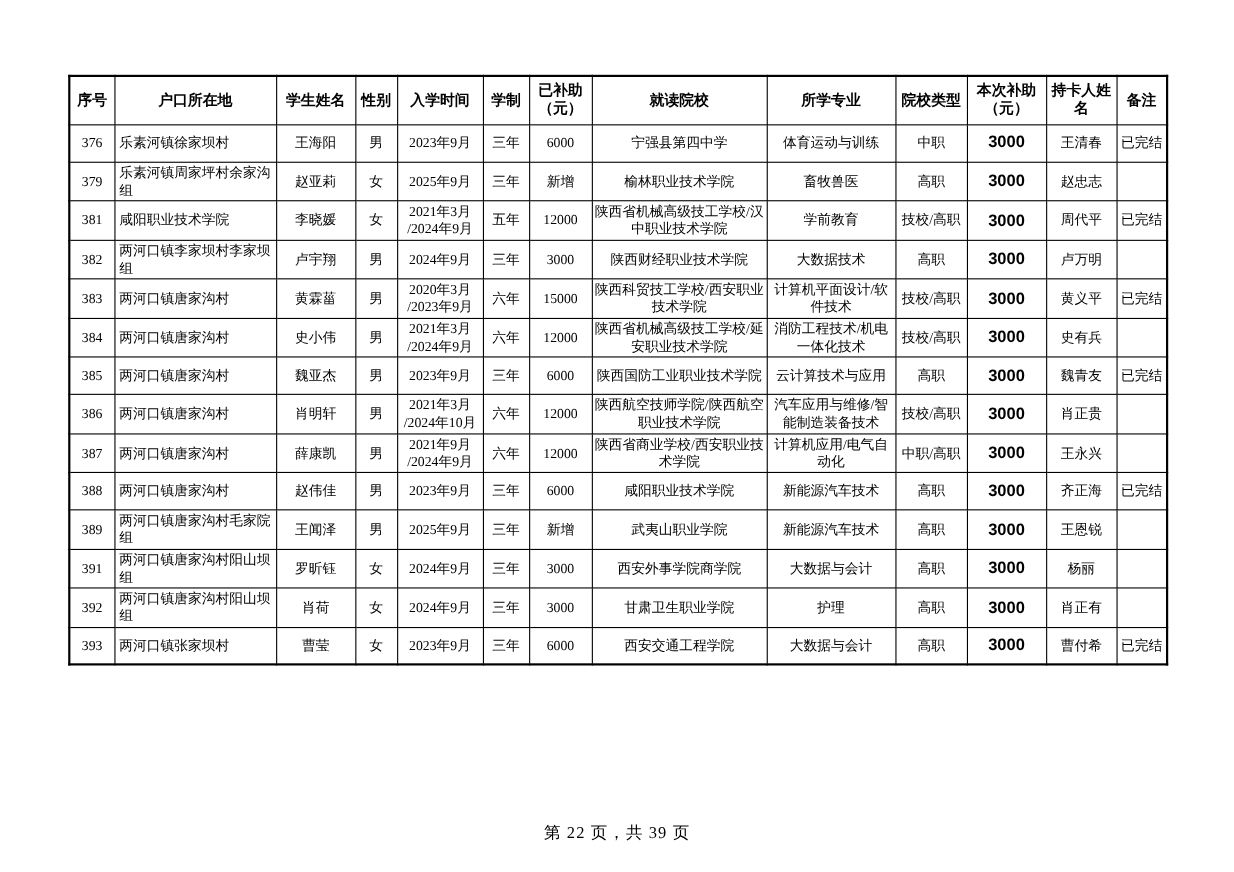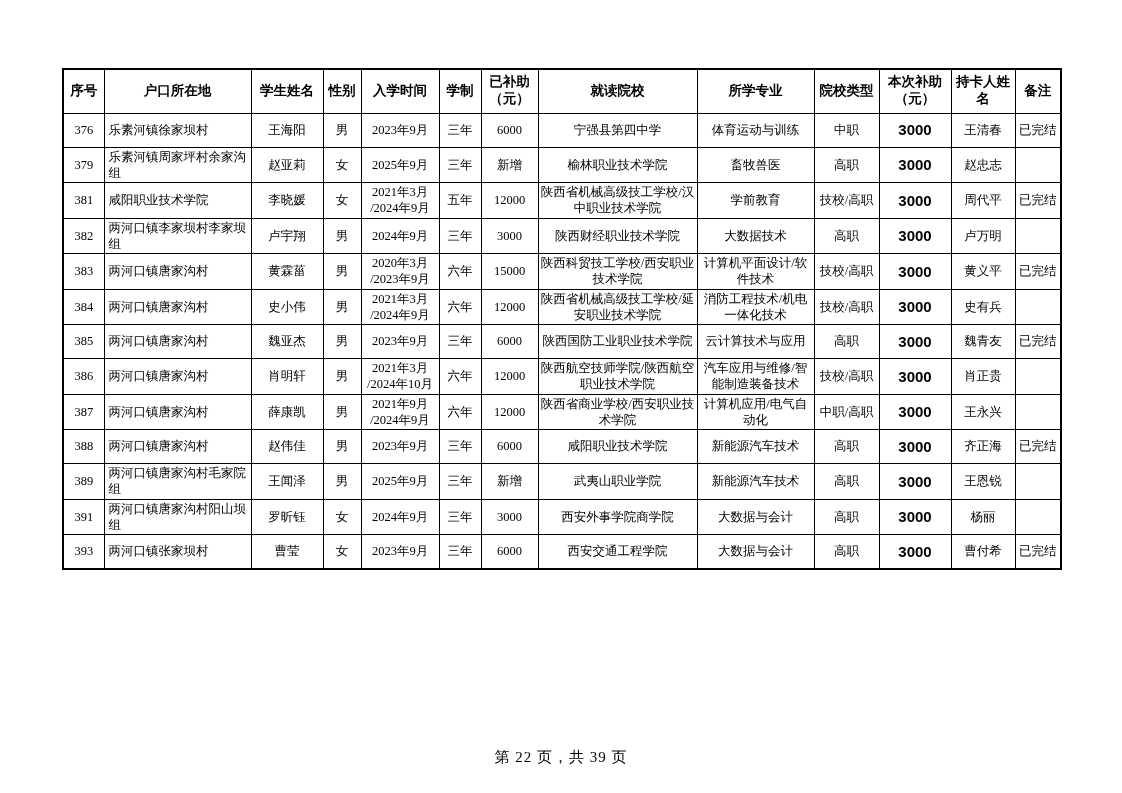--- a/index.html
+++ b/index.html
@@ -281,20 +281,35 @@
           <td class="col-duration">三年</td>
           <td class="col-subsidized">3000</td>
           <td class="col-school">西安外事学院商学院</td>
           <td class="col-major">大数据与会计</td>
           <td class="col-school_type">高职</td>
           <td class="col-current_subsidy">3000</td>
           <td class="col-cardholder">杨丽</td>
           <td class="col-note"></td>
         </tr>
         <tr>
+          <td class="col-index">392</td>
+          <td class="col-location">两河口镇唐家沟村阳山坝组</td>
+          <td class="col-name">肖荷</td>
+          <td class="col-gender">女</td>
+          <td class="col-enroll_date">2024年9月</td>
+          <td class="col-duration">三年</td>
+          <td class="col-subsidized">3000</td>
+          <td class="col-school">甘肃卫生职业学院</td>
+          <td class="col-major">护理</td>
+          <td class="col-school_type">高职</td>
+          <td class="col-current_subsidy">3000</td>
+          <td class="col-cardholder">肖正有</td>
+          <td class="col-note"></td>
+        </tr>
+        <tr>
           <td class="col-index">393</td>
           <td class="col-location">两河口镇张家坝村</td>
           <td class="col-name">曹莹</td>
           <td class="col-gender">女</td>
           <td class="col-enroll_date">2023年9月</td>
           <td class="col-duration">三年</td>
           <td class="col-subsidized">6000</td>
           <td class="col-school">西安交通工程学院</td>
           <td class="col-major">大数据与会计</td>
           <td class="col-school_type">高职</td>

